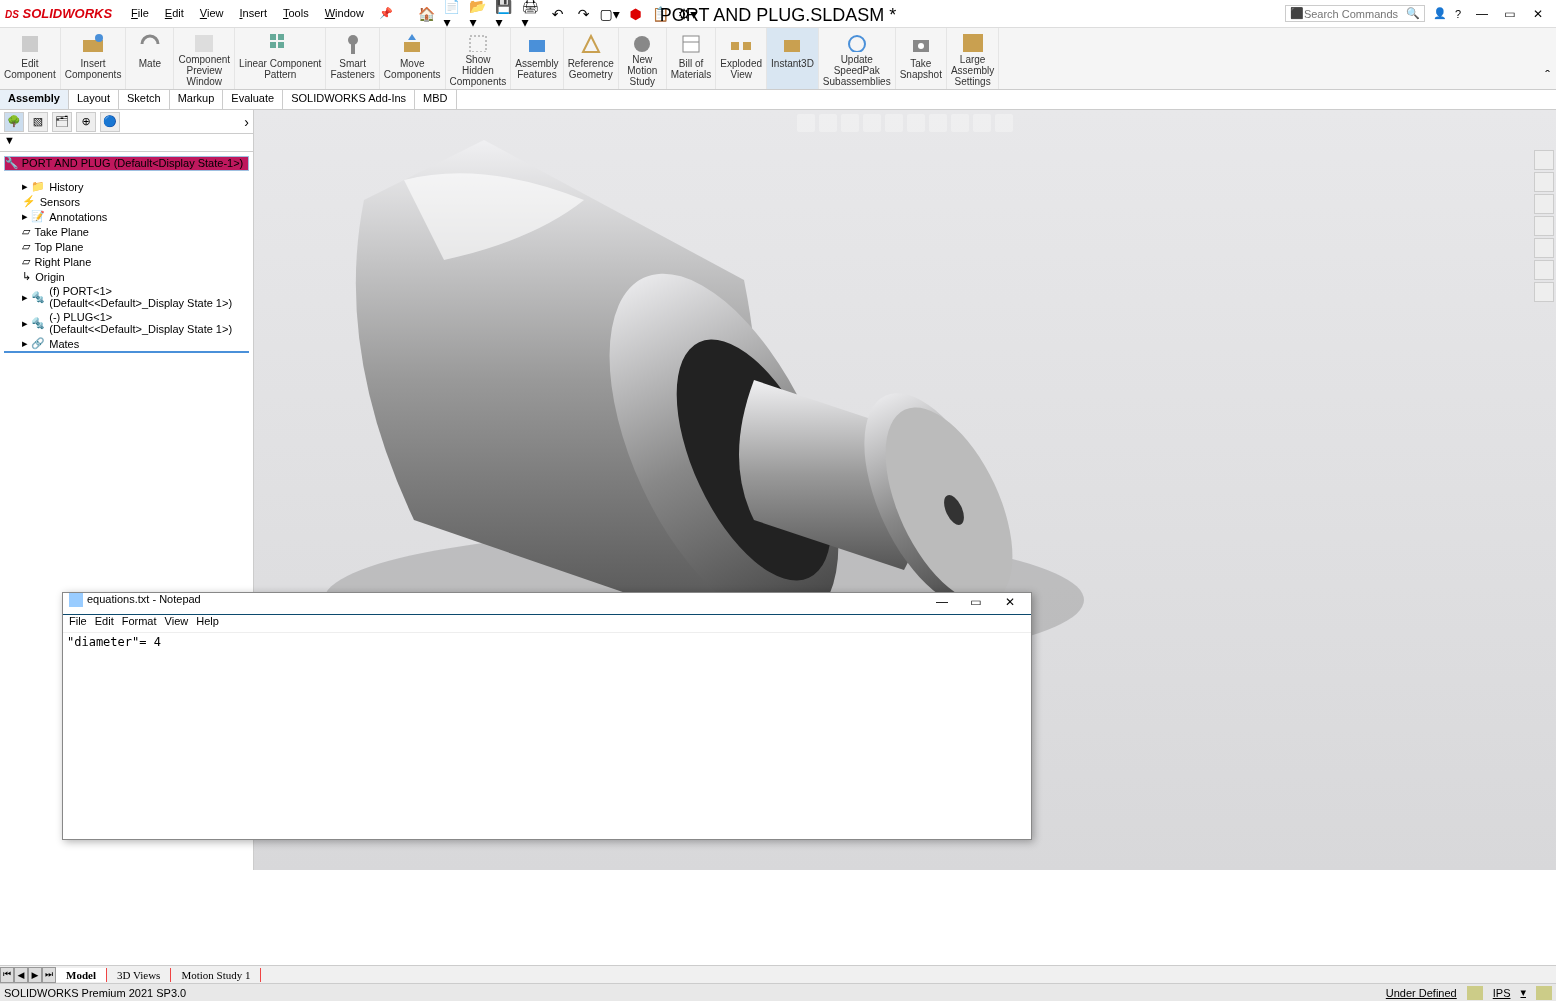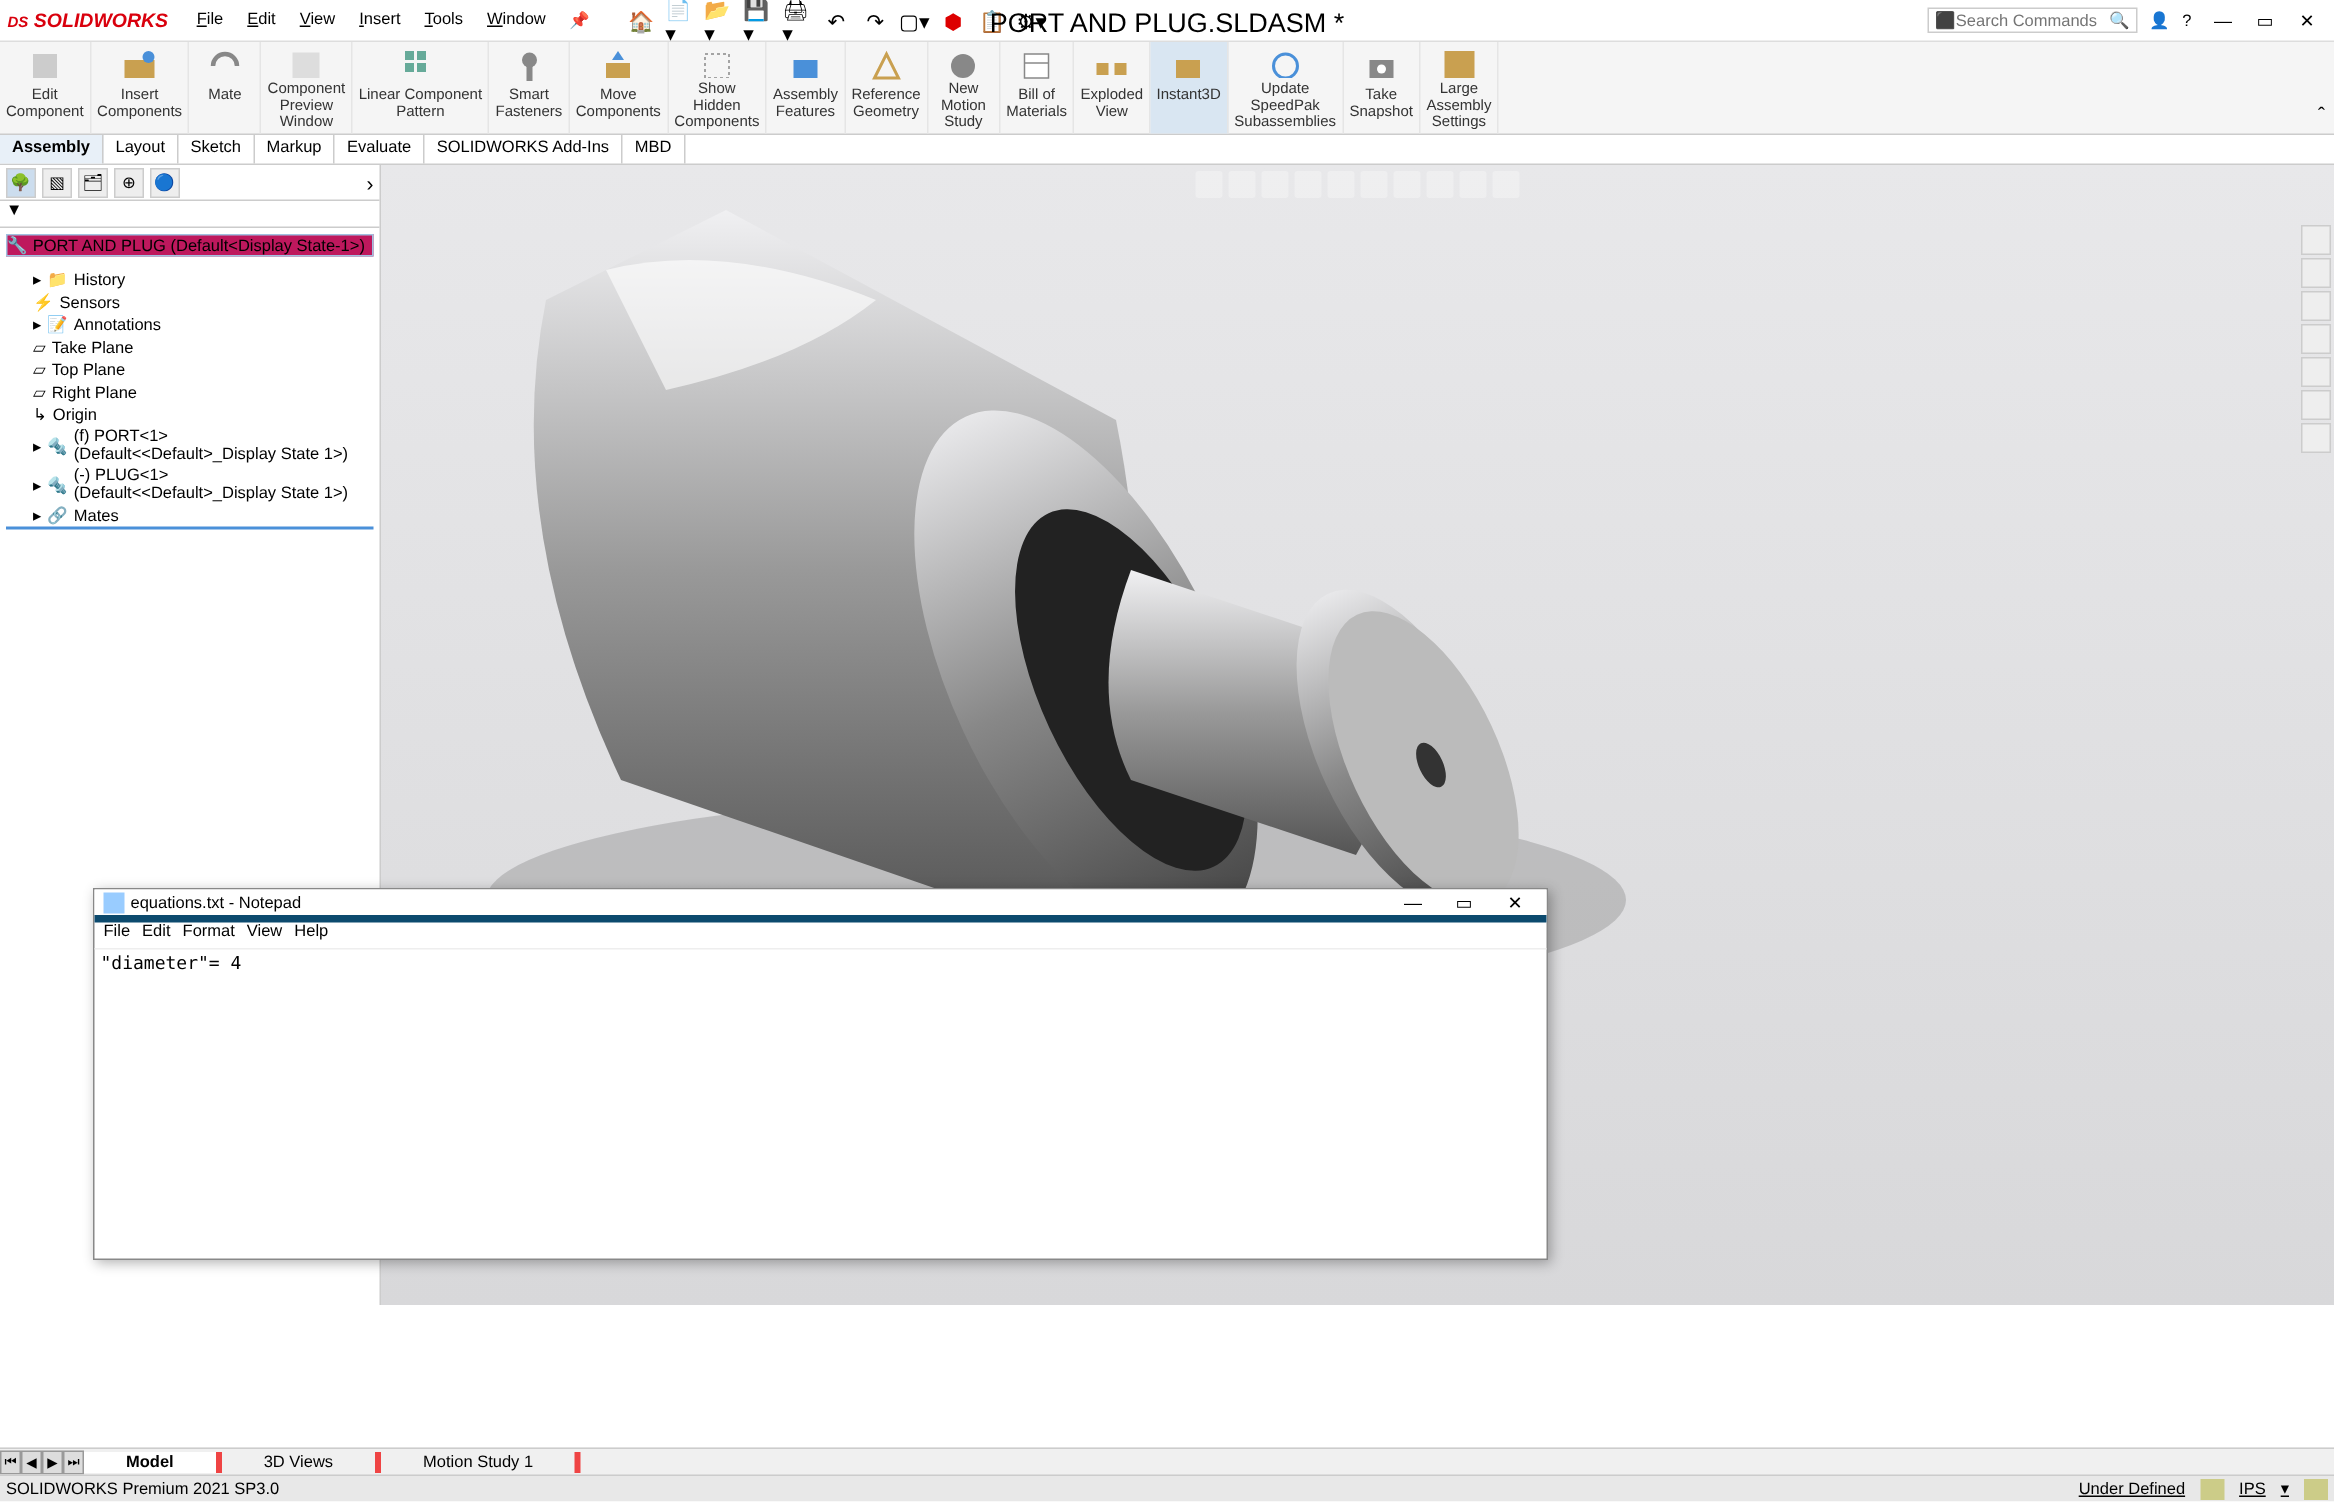--- a/index.html
+++ b/index.html
@@ -54,36 +54,36 @@
 
 .viewport { flex: 1; background: linear-gradient(to bottom, #e8e8ea, #d8d8da); position: relative; overflow: hidden; }
 .view-toolbar { position: absolute; top: 4px; left: 50%; transform: translateX(-50%); display: flex; gap: 4px; }
 .vt-icon { width: 18px; height: 18px; background: rgba(255,255,255,0.3); border-radius: 2px; }
 .task-pane { position: absolute; right: 0; top: 40px; width: 22px; display: flex; flex-direction: column; gap: 2px; }
 .tp-icon { width: 20px; height: 20px; background: #eee; border: 1px solid #ccc; }
 .model-render { position: absolute; top: -10px; left: 30px; width: 920px; height: 590px; }
 
 
 .notepad { position: absolute; left: 62px; top: 592px; width: 970px; height: 248px; background: #fff; border: 1px solid #888; box-shadow: 2px 2px 8px rgba(0,0,0,0.3); display: flex; flex-direction: column; }
-.np-title { height: 22px; background: #fff; display: flex; align-items: center; padding: 0 6px; border-bottom: 5px solid #0c4a6e; }
+.np-title { height: 22px; background: #fff; display: flex; padding: 0 6px; border-bottom: 1px solid #0c4a6e; }
 .np-icon { width: 14px; height: 14px; background: #9cf; margin-right: 4px; }
 .np-title-text { font-size: 11px; }
 .np-controls { margin-left: auto; display: flex; gap: 4px; }
 .np-btn { width: 30px; height: 18px; display: flex; align-items: center; justify-content: center; font-size: 12px; }
 .np-menu { height: 18px; display: flex; gap: 8px; padding: 0 6px; font-size: 11px; border-bottom: 1px solid #eee; }
 .np-body { flex: 1; padding: 2px 4px; font-family: Consolas, monospace; font-size: 12px; }
 .np-status { height: 20px; border-top: 1px solid #ccc; display: flex; font-size: 11px; }
 .np-status div { border-left: 1px solid #ccc; padding: 2px 8px; }
 .np-status .spacer { flex: 1; border: none; }
 
 
 .bottom-tabs { position: absolute; bottom: 18px; left: 0; right: 0; height: 18px; background: #f0f0f0; border-top: 1px solid #ccc; display: flex; align-items: center; font-size: 11px; }
 .bt-nav { display: flex; }
 .bt-nav div { width: 14px; height: 16px; border: 1px solid #999; background: #ddd; display: flex; align-items: center; justify-content: center; font-size: 9px; }
-.bt-tab { padding: 1px 28px; border-right: 4px solid #ef4444; }
+.bt-tab { padding: 1px 10px; border-right: 1px solid #ef4444; font-family: Liberation Serif, serif; }
 .bt-tab.active { background: #fff; font-weight: bold; }
 
 
 .statusbar { position: absolute; bottom: 0; left: 0; right: 0; height: 18px; background: #e8e8e8; border-top: 1px solid #ccc; display: flex; align-items: center; font-size: 11px; padding: 0 4px; }
 .statusbar .right { margin-left: auto; display: flex; gap: 10px; align-items: center; text-decoration: underline; }
 .sb-icon { width: 16px; height: 14px; background: #cc8; }
 
 
 svg { display: block; }
 </style>

